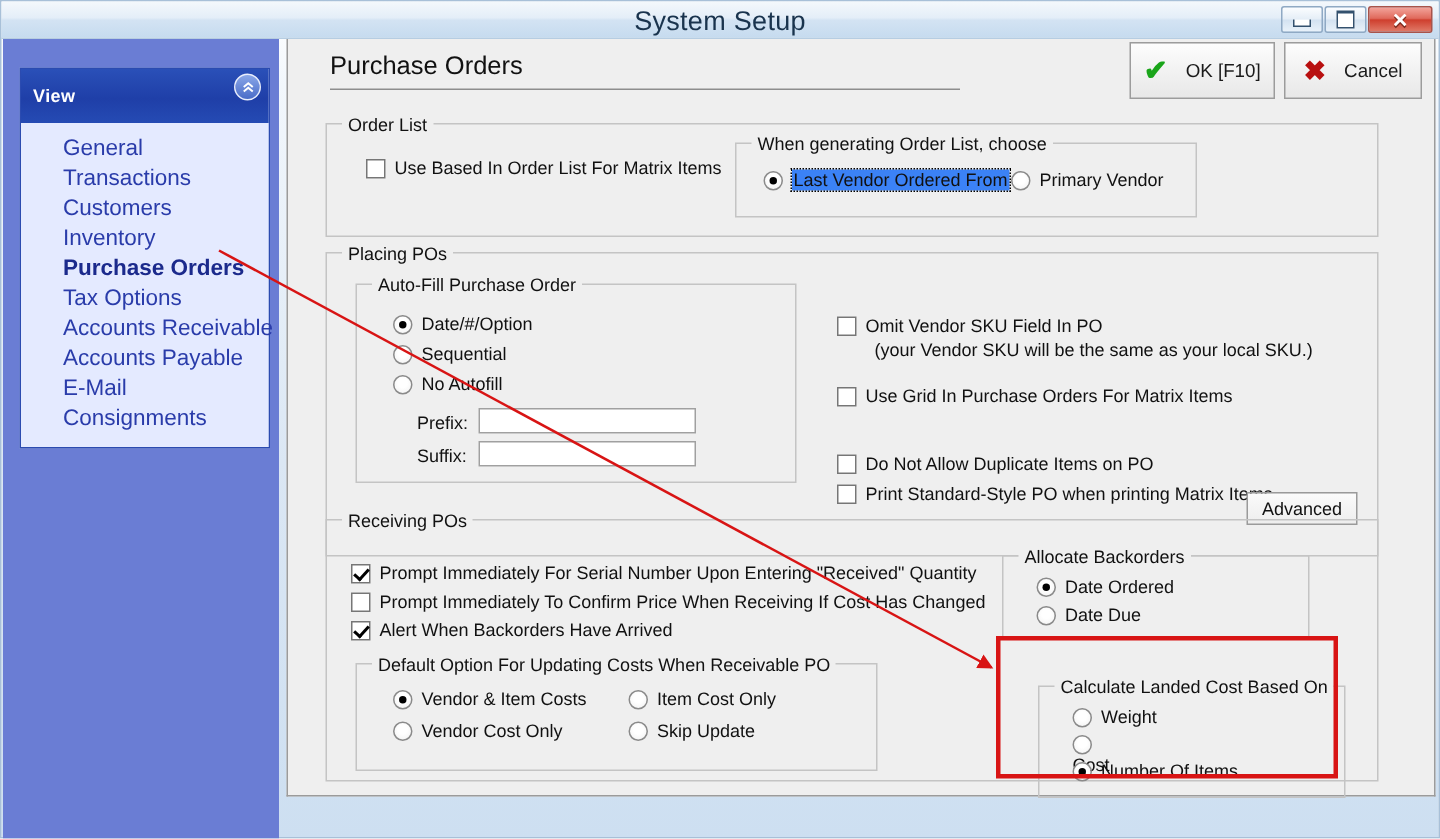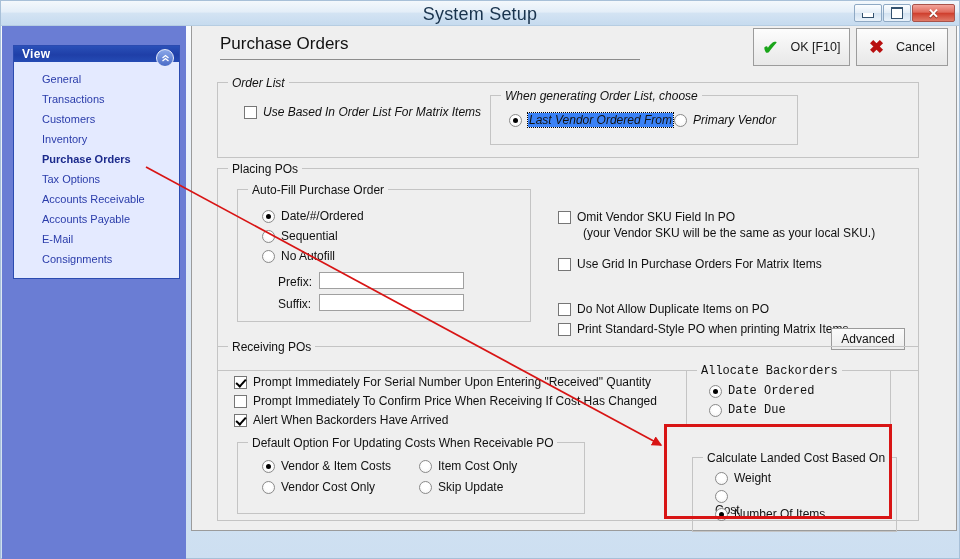--- a/index.html
+++ b/index.html
@@ -50,37 +50,37 @@
   .sidebar{
     position:absolute;left:1px;top:25px;width:184px;height:533px;
     background:#6a7dd4;
   }
   .view-panel{
     position:absolute;left:11px;top:19px;width:165px;
     border:1px solid #2b4bb0;
     background:#dfe6fb;
   }
   .view-head{
-    height:16px;
+    height:36px;
     background:linear-gradient(to bottom,#2a50b8 0%,#1f3fa8 55%,#254bb4 100%);
     display:flex;align-items:center;position:relative;
   }
   .view-head-label{
     color:#ffffff;font-weight:bold;font-size:12px;margin-left:8px;letter-spacing:0.3px;
   }
   .collapse-btn{
     position:absolute;right:5px;top:3px;width:16px;height:16px;border-radius:50%;
     background:linear-gradient(to bottom,#8aa7e8,#4a6cc8);
     border:1px solid #e9eefc;
     display:flex;align-items:center;justify-content:center;
     color:#fff;font-size:9px;line-height:1;
   }
   .view-list{padding:7px 0 9px 0;background:#e4eaff;}
   .view-item{
-    padding:2px 0 2px 28px;color:#2a3caa;font-size:11px;line-height:16px;
+    padding:2px 0 2px 28px;color:#2a3caa;font-size:15px;line-height:16px;
     white-space:nowrap;
   }
   .view-item.active{font-weight:bold;color:#1b2a8c;}
 
   
   .content{
     position:absolute;left:190px;top:25px;width:766px;height:505px;
     background:#efefef;border:1px solid #9b9b9b;border-top:none;
     box-sizing:border-box;
   }
@@ -208,21 +208,21 @@
 
       <div class="act-btn" id="ok-button">
         <span class="ck">✔</span>
         <span>OK [F10]</span>
       </div>
       <div class="act-btn" id="cancel-button">
         <span class="xx">✖</span>
         <span>Cancel</span>
       </div>
 
-      <div class="gb" style="left:25px;top:56px;width:702px;height:76px;font-style:italic;">
+      <div class="gb" style="left:25px;top:56px;width:702px;height:76px;">
         <span class="gb-title">Order List</span>
 
         <div class="row" style="left:26px;top:22px;">
           <span class="cb"></span>
           <span class="lbl">Use Based In Order List For Matrix Items</span>
         </div>
 
         <div class="gb" style="left:272px;top:12px;width:308px;height:50px;">
           <span class="gb-title">When generating Order List, choose</span>
 
@@ -238,21 +238,21 @@
       </div>
 
       <div class="gb" style="left:25px;top:142px;width:702px;height:203px;">
         <span class="gb-title">Placing POs</span>
 
         <div class="gb" style="left:19px;top:20px;width:294px;height:133px;">
           <span class="gb-title">Auto-Fill Purchase Order</span>
 
           <div class="row" style="left:24px;top:19px;">
             <span class="rb checked"></span>
-            <span class="lbl">Date/#/Ordered</span>
+            <span class="lbl">Date/#/Option</span>
           </div>
           <div class="row" style="left:24px;top:39px;">
             <span class="rb"></span>
             <span class="lbl">Sequential</span>
           </div>
           <div class="row" style="left:24px;top:59px;">
             <span class="rb"></span>
             <span class="lbl">No Autofill</span>
           </div>
 
@@ -318,21 +318,21 @@
           <div class="row" style="left:181px;top:16px;">
             <span class="rb"></span>
             <span class="lbl">Item Cost Only</span>
           </div>
           <div class="row" style="left:181px;top:37px;justify-content:space-between;">
             <span class="rb"></span>
             <span class="lbl">Skip Update</span>
           </div>
         </div>
 
-        <div class="gb" style="left:468px;top:23px;width:205px;height:55px;font-family:Liberation Mono, monospace;">
+        <div class="gb" style="left:450px;top:23px;width:205px;height:55px;">
           <span class="gb-title">Allocate Backorders</span>
           <div class="row" style="left:22px;top:13px;">
             <span class="rb checked"></span>
             <span class="lbl">Date Ordered</span>
           </div>
           <div class="row" style="left:22px;top:32px;">
             <span class="rb"></span>
             <span class="lbl">Date Due</span>
           </div>
         </div>

